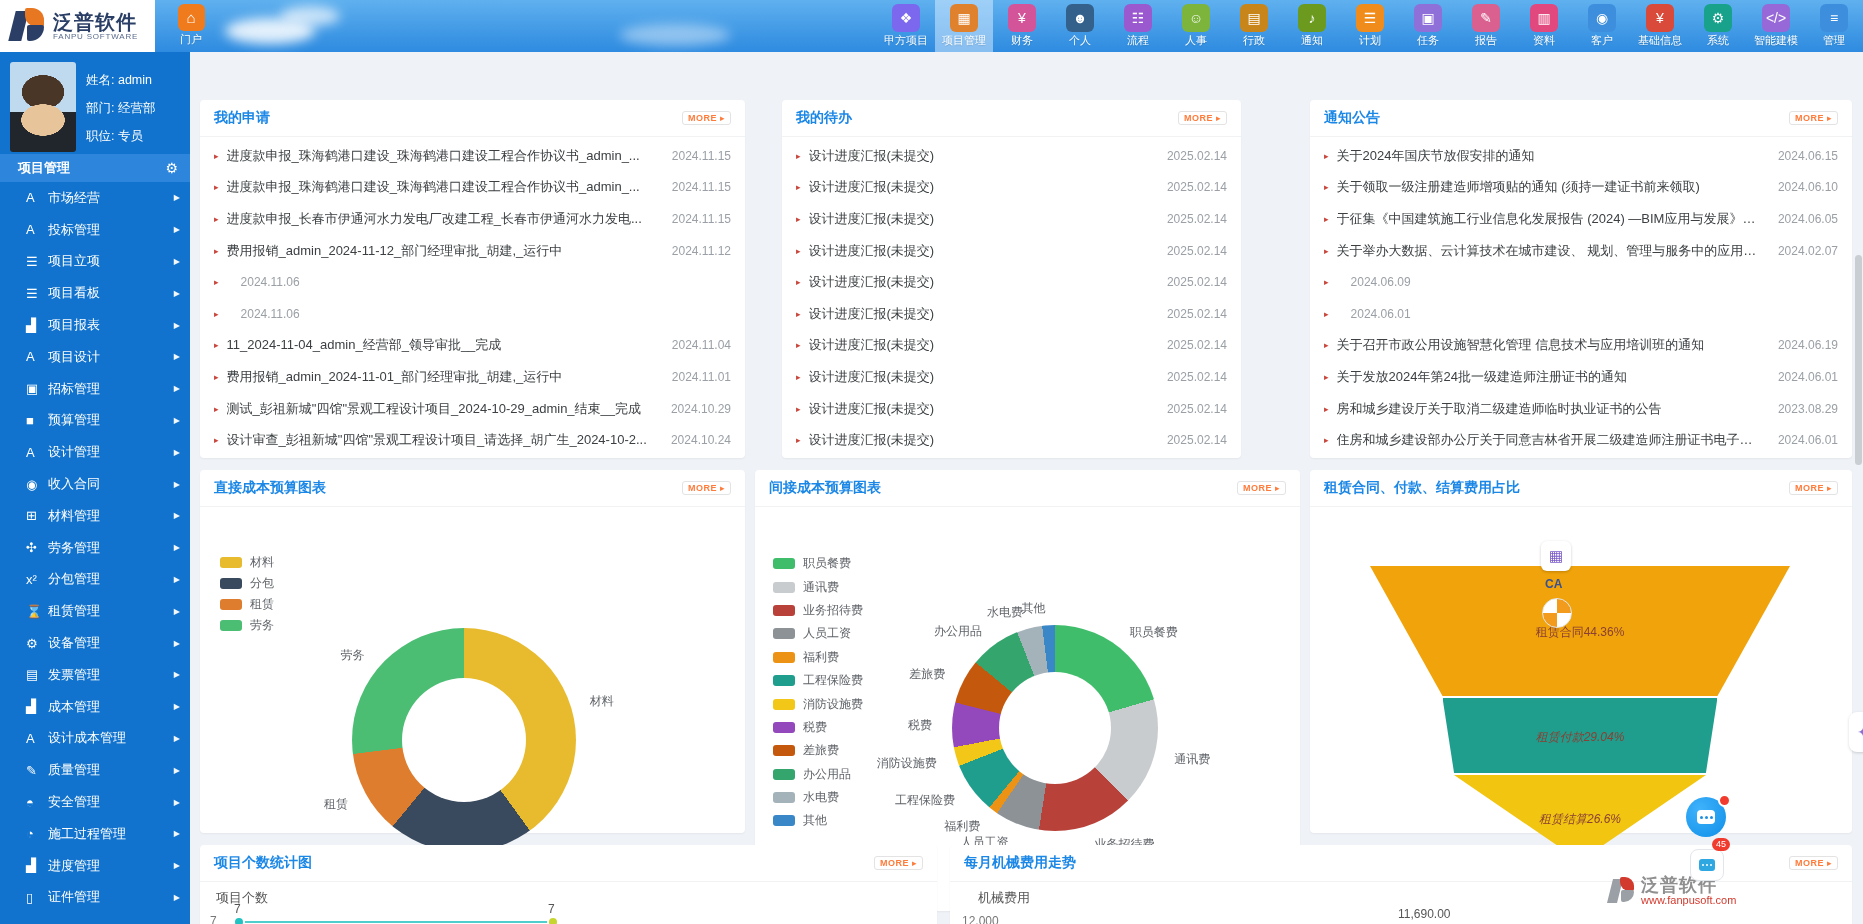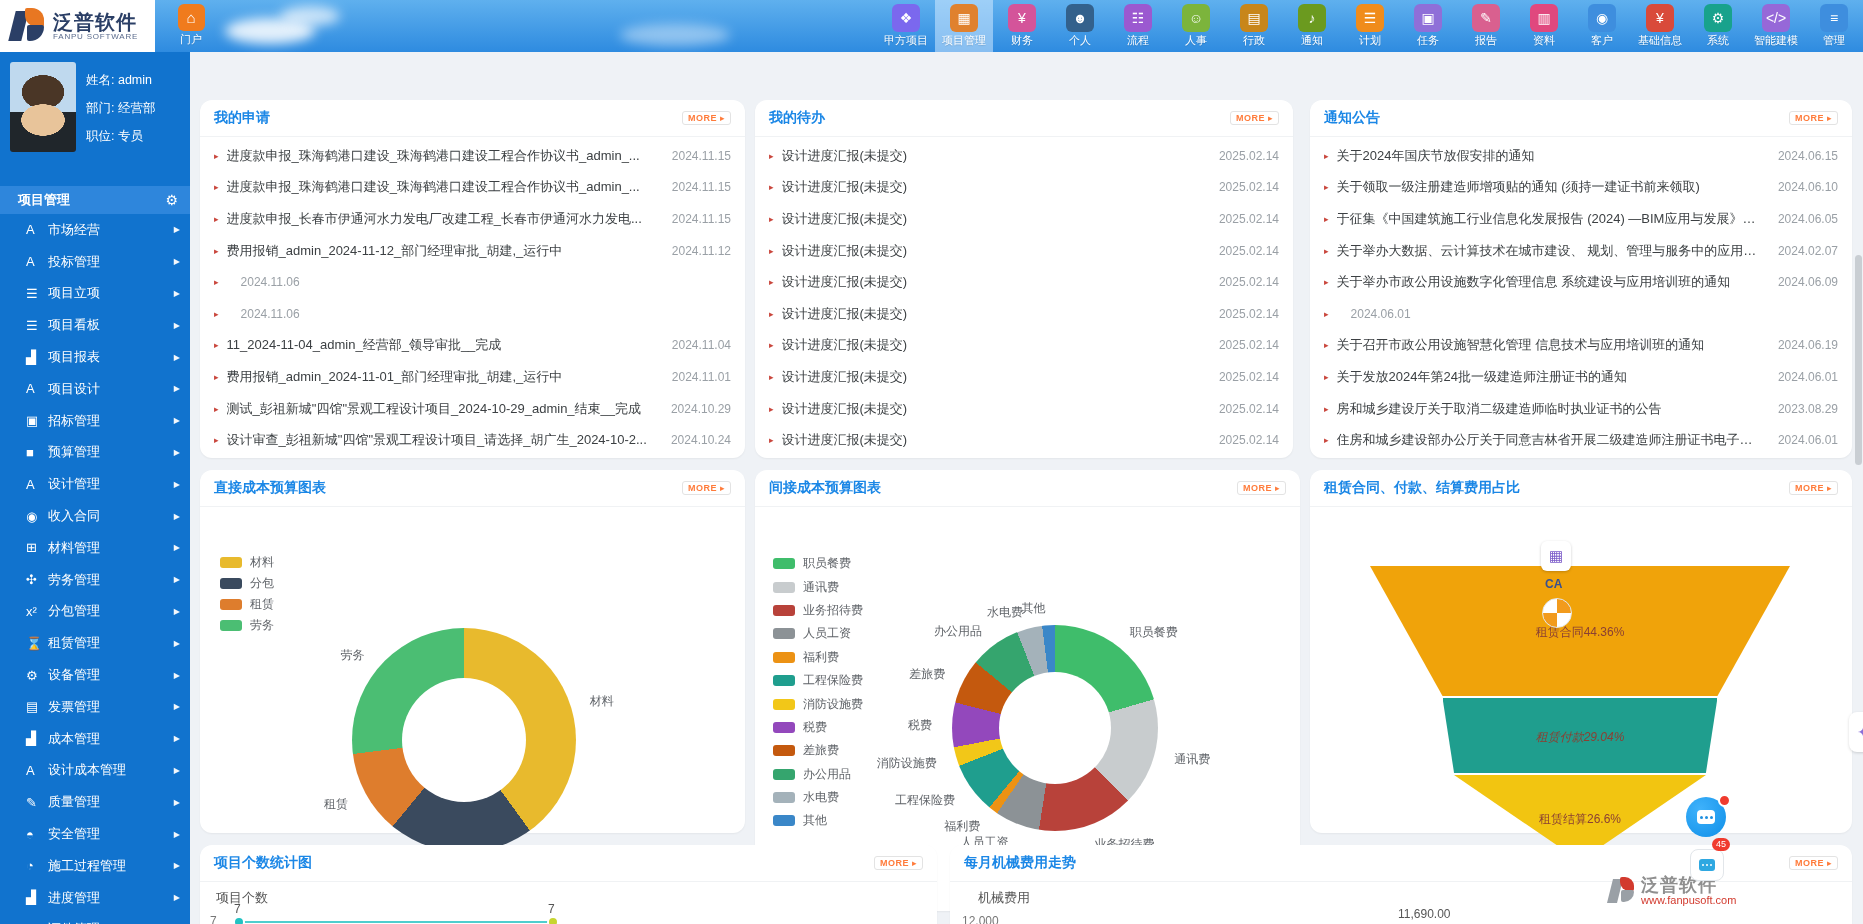--- a/index.html
+++ b/index.html
@@ -21,42 +21,42 @@
   .portal .p-icon{width:27px;height:27px;border-radius:6px;margin:0 auto;color:#fff;font-size:15px;
                   display:flex;align-items:center;justify-content:center}
   .portal .p-label,.nav-label{font-size:11px;color:#fff;margin-top:1px;white-space:nowrap;text-shadow:0 1px 1px rgba(0,0,0,.15)}
   .top-nav{position:absolute;right:0;top:0;height:52px;display:flex;z-index:2}
   .nav-item{width:58px;height:52px;padding-top:4px;box-sizing:border-box;text-align:center;cursor:pointer}
   .nav-item.active{background:rgba(210,234,255,.55)}
   .nav-icon{width:28px;height:28px;border-radius:6px;margin:0 auto;color:#fff;font-size:14px;
             display:flex;align-items:center;justify-content:center}
   
   .sidebar{position:absolute;left:0;top:52px;width:190px;bottom:0;background:#1173CE;z-index:2}
-  .user{position:relative;height:134px}
+  .user{position:relative;height:102px}
   .avatar{position:absolute;left:10px;top:10px;width:66px;height:90px;border-radius:3px;
           background:radial-gradient(ellipse 36px 26px at 33px 58px,#E8C49A 60%,transparent 61%),
                      radial-gradient(ellipse 30px 24px at 33px 30px,#4A3626 70%,transparent 71%),
                      linear-gradient(180deg,#BFD9EE 55%,#20262B 56%);}
   .user-info{position:absolute;left:86px;top:14px;color:#fff;font-size:12.5px;line-height:28px;white-space:nowrap}
   .side-sec{height:28px;background:#2E86DC;color:#fff;display:flex;align-items:center;
             padding:0 12px 0 18px;font-size:13px;font-weight:bold}
   .side-sec .gear{margin-left:auto;font-size:14px;cursor:pointer}
   .side-menu .sm-item{height:31.8px;display:flex;align-items:center;color:#fff;font-size:13px;
             padding:0 10px 0 26px;box-sizing:border-box;cursor:pointer}
   .sm-icon{width:22px;font-size:13px;flex:none;text-align:left}
   .sm-label{flex:1;white-space:nowrap;overflow:hidden}
   .sm-arrow{font-size:8px;opacity:.95}
   
   .content{position:absolute;left:190px;top:52px;right:0;bottom:0;background:#EFF2F6;overflow:hidden}
   .tabbar{position:absolute;left:0;top:0;right:0;height:43px;background:#F6F8FA;border-bottom:1px solid #E4E7EA}
   .tab{position:absolute;left:12px;top:0;width:72px;height:43px;background:#fff;color:#333;font-size:13px;
        display:flex;align-items:center;justify-content:center;border:1px solid #E8EAEC;border-bottom:none;cursor:pointer}
   .tab::after{content:"";position:absolute;left:0;bottom:0;width:100%;height:3px;background:#1E88E5}
   .tab-icons{position:absolute;right:10px;top:14px;color:#8A9096;font-size:13px;display:flex;gap:10px}
-  .panel{position:absolute;background:#fff;border-radius:12px;box-shadow:0 1px 2px rgba(0,0,0,.05)}
+  .panel{position:absolute;background:#fff;border-radius:4px;box-shadow:0 1px 2px rgba(0,0,0,.05)}
   .panel-hd{height:36px;display:flex;align-items:center;padding:0 14px;border-bottom:1px solid #F0F2F4}
   .panel-title{font-size:14px;font-weight:bold;color:#1B87E6}
   .more{margin-left:auto;font-size:9px;color:#FF7B3A;border:1px solid #E3E3E3;border-radius:3px;
         padding:1px 5px;background:#fff;font-weight:bold;letter-spacing:.5px;cursor:pointer;white-space:nowrap}
   .rows{padding:3px 14px 0 14px}
   .row{height:31.6px;display:flex;align-items:center;cursor:pointer}
   .blt{color:#C9463C;font-size:9px;margin-right:8px;flex:none}
   .rtxt{flex:1;font-size:13px;color:#3C4043;white-space:nowrap;overflow:hidden;text-overflow:ellipsis}
   .rdt{font-size:12px;color:#9AA0A6;margin-left:14px;flex:none}
   .pbody{position:absolute;left:0;top:36px;right:0;bottom:0}
@@ -379,21 +379,21 @@
           <span class="rtxt">测试_彭祖新城"四馆"景观工程设计项目_2024-10-29_admin_结束__完成</span>
           <span class="rdt">2024.10.29</span>
         </div>
         <div class="row">
           <span class="blt">▸</span>
           <span class="rtxt">设计审查_彭祖新城"四馆"景观工程设计项目_请选择_胡广生_2024-10-2...</span>
           <span class="rdt">2024.10.24</span>
         </div>
       </div>
   </div>
-  <div class="panel" style="left:565px;top:48px;width:538px;height:358px">
+  <div class="panel" style="left:592px;top:48px;width:459px;height:358px">
     <div class="panel-hd">
       <span class="panel-title">我的待办</span>
       <span class="more"><span>MORE</span> ▸</span>
     </div>
     <div class="rows">
         <div class="row">
           <span class="blt">▸</span>
           <span class="rtxt">设计进度汇报(未提交)</span>
           <span class="rdt">2025.02.14</span>
         </div>
@@ -465,21 +465,20 @@
           <span class="rtxt">于征集《中国建筑施工行业信息化发展报告 (2024) —BIM应用与发展》材料...</span>
           <span class="rdt">2024.06.05</span>
         </div>
         <div class="row">
           <span class="blt">▸</span>
           <span class="rtxt">关于举办大数据、云计算技术在城市建设、 规划、管理与服务中的应用培训班...</span>
           <span class="rdt">2024.02.07</span>
         </div>
         <div class="row">
           <span class="blt">▸</span>
-          <span class="rtxt">关于举办市政公用设施数字化管理信息 系统建设与应用培训班的通知</span>
           <span class="rdt">2024.06.09</span>
         </div>
         <div class="row">
           <span class="blt">▸</span>
           <span class="rdt">2024.06.01</span>
         </div>
         <div class="row">
           <span class="blt">▸</span>
           <span class="rtxt">关于召开市政公用设施智慧化管理 信息技术与应用培训班的通知</span>
           <span class="rdt">2024.06.19</span>
@@ -610,21 +609,21 @@
     <div class="panel-hd">
       <span class="panel-title">租赁合同、付款、结算费用占比</span>
       <span class="more"><span>MORE</span> ▸</span>
     </div>
     <div class="pbody" id="funnel">
         <div class="fstage" style="left: 60px; top: 60px; width: 420px; height: 130px; background: rgb(240, 163, 10); clip-path: polygon(0px 0px, 100% 0px, 82.7322% 100%, 17.2678% 100%);"></div>
         <div class="flabel" style="left: 270px; top: 118px;">租赁合同44.36%</div>
         <div class="fstage" style="left: 132.525px; top: 192px; width: 274.95px; height: 75px; background: rgb(31, 158, 142); clip-path: polygon(0px 0px, 100% 0px, 95.7989% 100%, 4.2011% 100%);"></div>
         <div class="flabel" style="left: 270px; top: 222.5px; font-style: italic;">租赁付款29.04%</div>
         <div class="fstage" style="left: 144.076px; top: 269px; width: 251.849px; height: 86px; background: rgb(242, 197, 17); clip-path: polygon(0px 0px, 100% 0px, 50% 100%, 50% 100%);"></div>
-        <div class="flabel" style="left: 270px; top: 305px;">租赁结算26.6%</div>
+        <div class="flabel" style="left: 270px; top: 305px; font-style: italic;">租赁结算26.6%</div>
       </div>
   </div>
 
   <div class="panel" style="left:10px;top:793px;width:737px;height:170px">
     <div class="panel-hd">
       <span class="panel-title">项目个数统计图</span>
       <span class="more"><span>MORE</span> ▸</span>
     </div>
     <div class="pbody">
       <div class="axis-label" style="left:16px;top:8px">项目个数</div>

